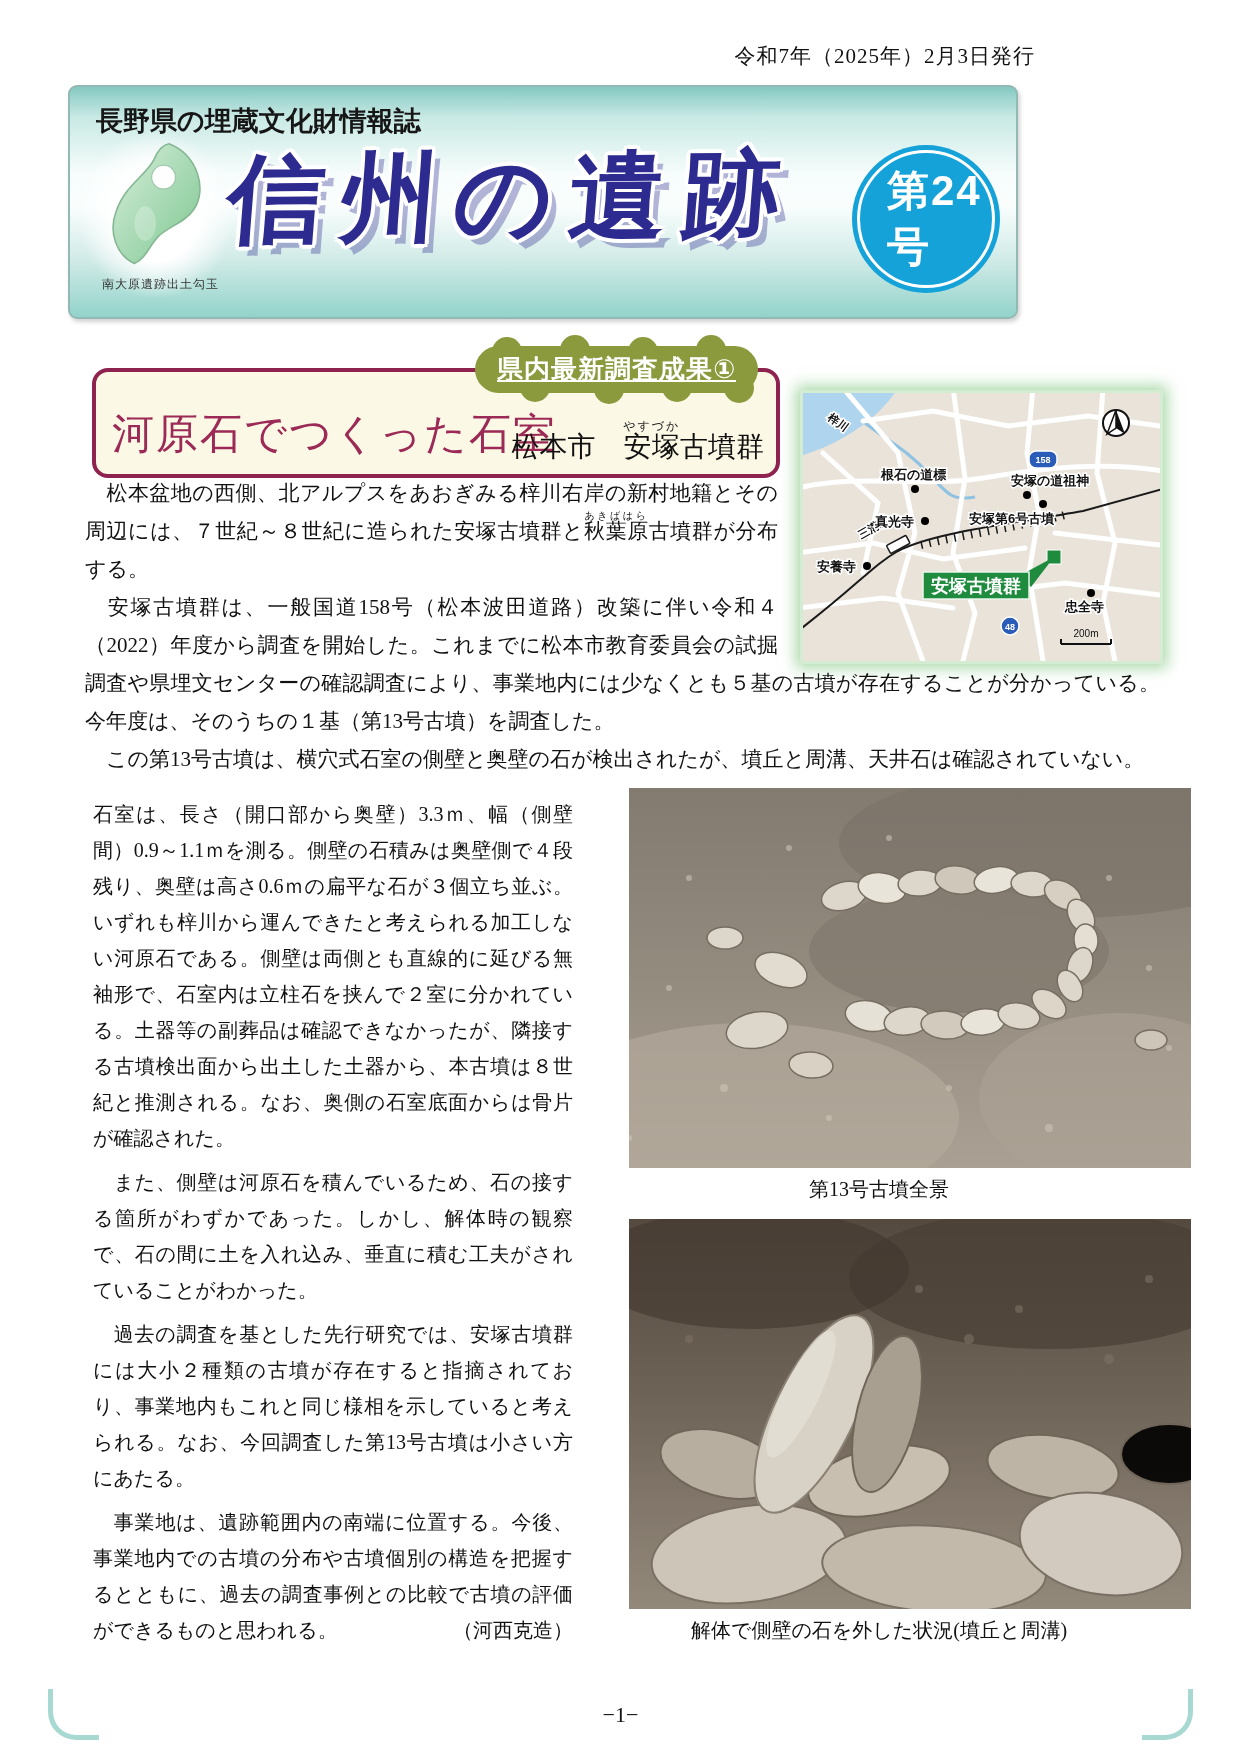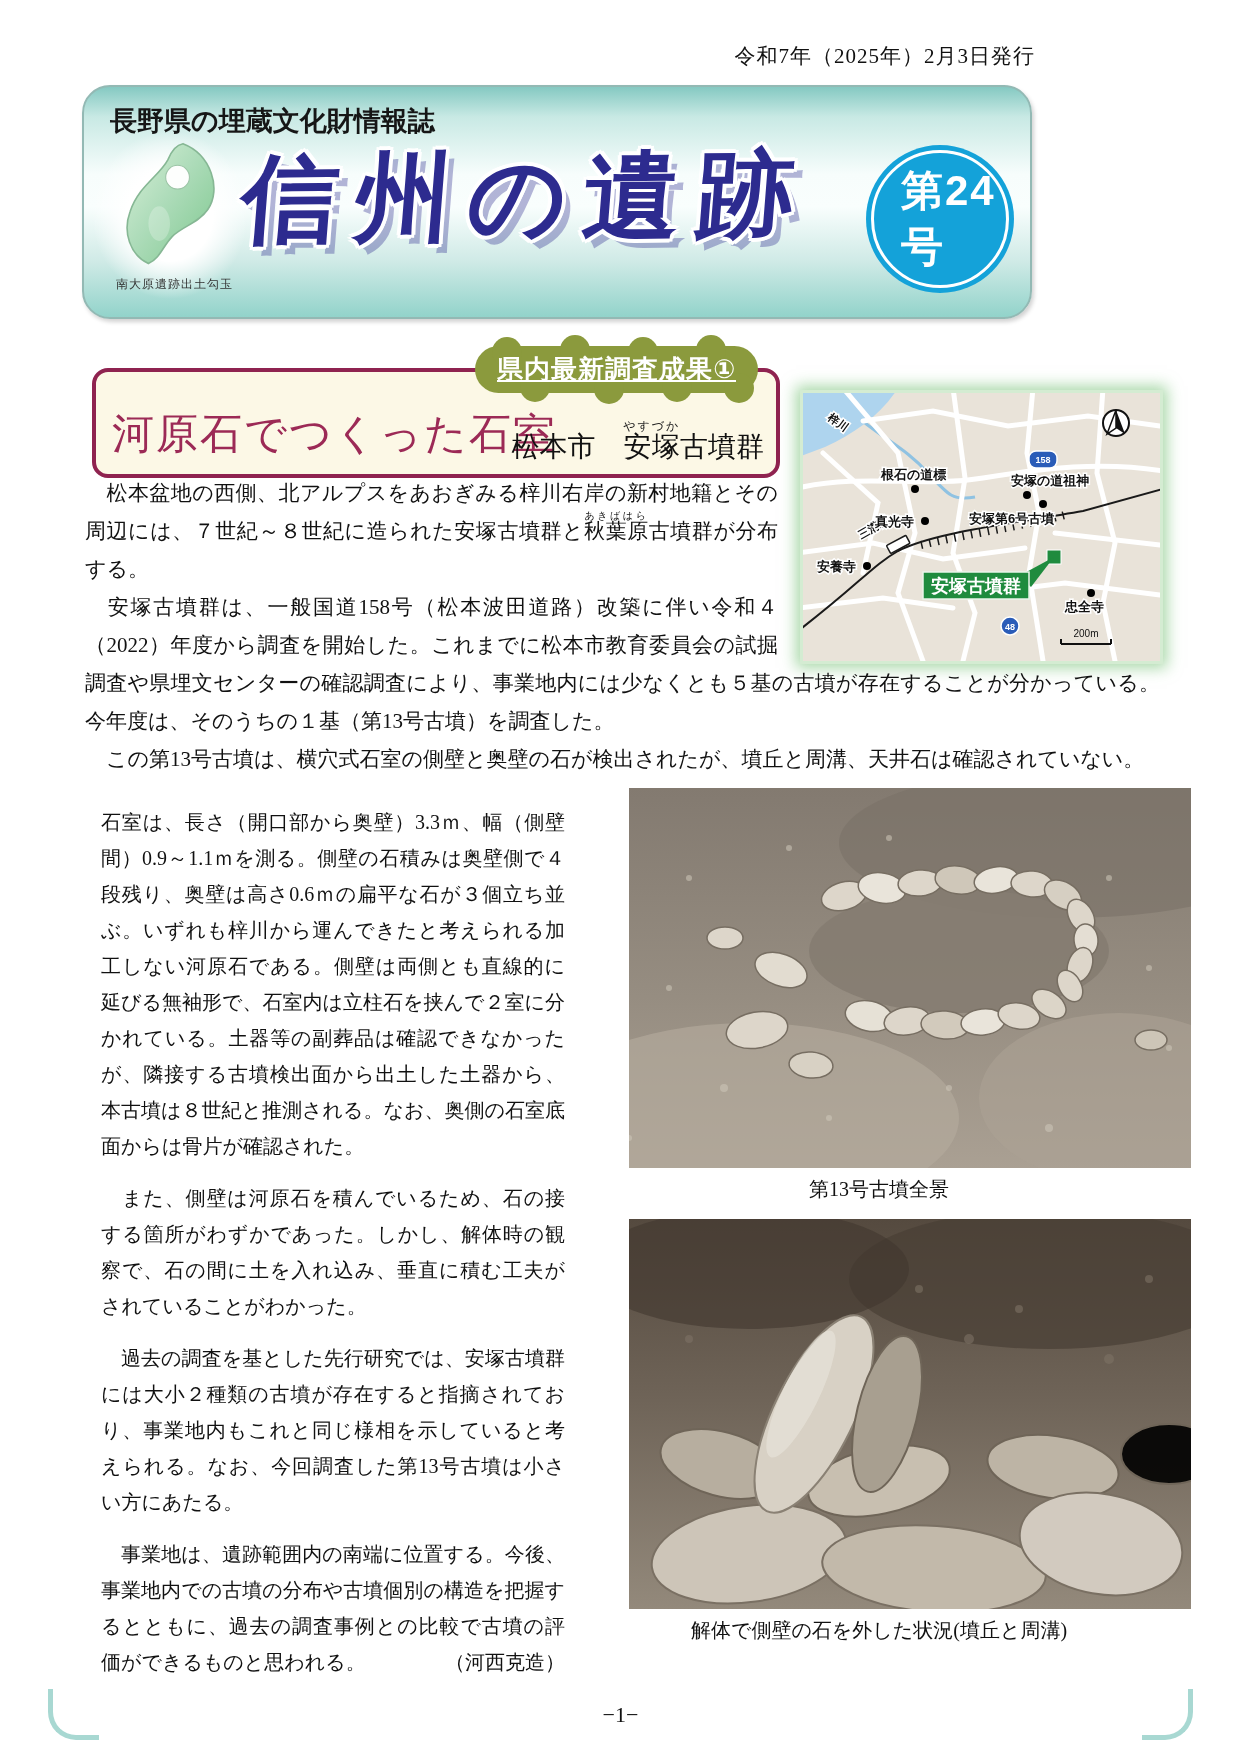--- a/index.html
+++ b/index.html
@@ -6,22 +6,22 @@
   .page{
     position:relative; width:1241px; height:1754px; margin:0 auto;
     background:#fff; overflow:hidden;
     font-family:"Liberation Serif","DejaVu Serif",serif; color:#111;
   }
   
   .issue-date{position:absolute; top:42px; right:206px; font-size:21px; letter-spacing:1px;margin-left:12px;}
 
   
   .banner{
-    position:absolute; left:82px; top:85px; width:946px; height:230px;
-    border:2px solid #93b9b4; border-radius:28px;
+    position:absolute; left:68px; top:85px; width:946px; height:230px;
+    border:2px solid #93b9b4; border-radius:9px;
     background:linear-gradient(180deg,#85c9c2 0%,#c8e9e4 13%,#f7fdfc 38%,#f9fefd 52%,#cfeae6 76%,#92d3ca 100%);
     box-shadow:2px 3px 4px rgba(0,0,0,.18);
   }
   .tagline{position:absolute; left:26px; top:16px; font-family:"Liberation Sans","DejaVu Sans",sans-serif;
     font-weight:700; font-size:27px; color:#161616;}
   .magatama-wrap{position:absolute; left:8px; top:44px; width:156px; height:168px;
     background:radial-gradient(closest-side,#ffffff 0%,#ffffff 55%,rgba(255,255,255,0) 100%);}
   .magatama-wrap svg{position:absolute; left:24px; top:6px;}
   .magatama-caption{position:absolute; left:24px; bottom:6px; font-family:"Liberation Sans",sans-serif;
     font-size:12px; color:#333; letter-spacing:1px;}
@@ -78,21 +78,21 @@
   .body-top{
     position:absolute; left:85px; top:474px; width:1075px;
     font-size:21px; line-height:38px; text-align:justify;
   }
   .map-spacer{float:right; width:382px; height:190px;}
   .body-top p{margin:0;}
   .body-top ruby rt{font-size:10px; letter-spacing:2px;}
 
   .columns{position:absolute; left:85px; top:788px; width:1075px; display:flex; gap:17px;}
   .text-col{width:496px; font-size:20px; line-height:36px; text-align:justify;}
-  .text-col p{margin:16px;}
+  .text-col p{margin:8px;}
   .text-col .author{float:right;}
   .photo-col{width:500px; font-family:"Liberation Sans","DejaVu Sans",sans-serif;padding-left:31px;}
   .photo{width:562px; display:block; background:#9a9189;}
   .caption{ text-align:center; font-size:20px; color:#111; margin:8px 0 16px 0;
     font-family:"Liberation Serif",serif;}
 
   
   .page-number{position:absolute; bottom:26px; left:0; width:100%; text-align:center; font-size:22px;}
   .corner{position:absolute; width:46px; height:46px;}
   .corner-bl{left:48px; bottom:14px; border-left:5px solid #a8d8d2; border-bottom:5px solid #a8d8d2; border-bottom-left-radius:28px;}

